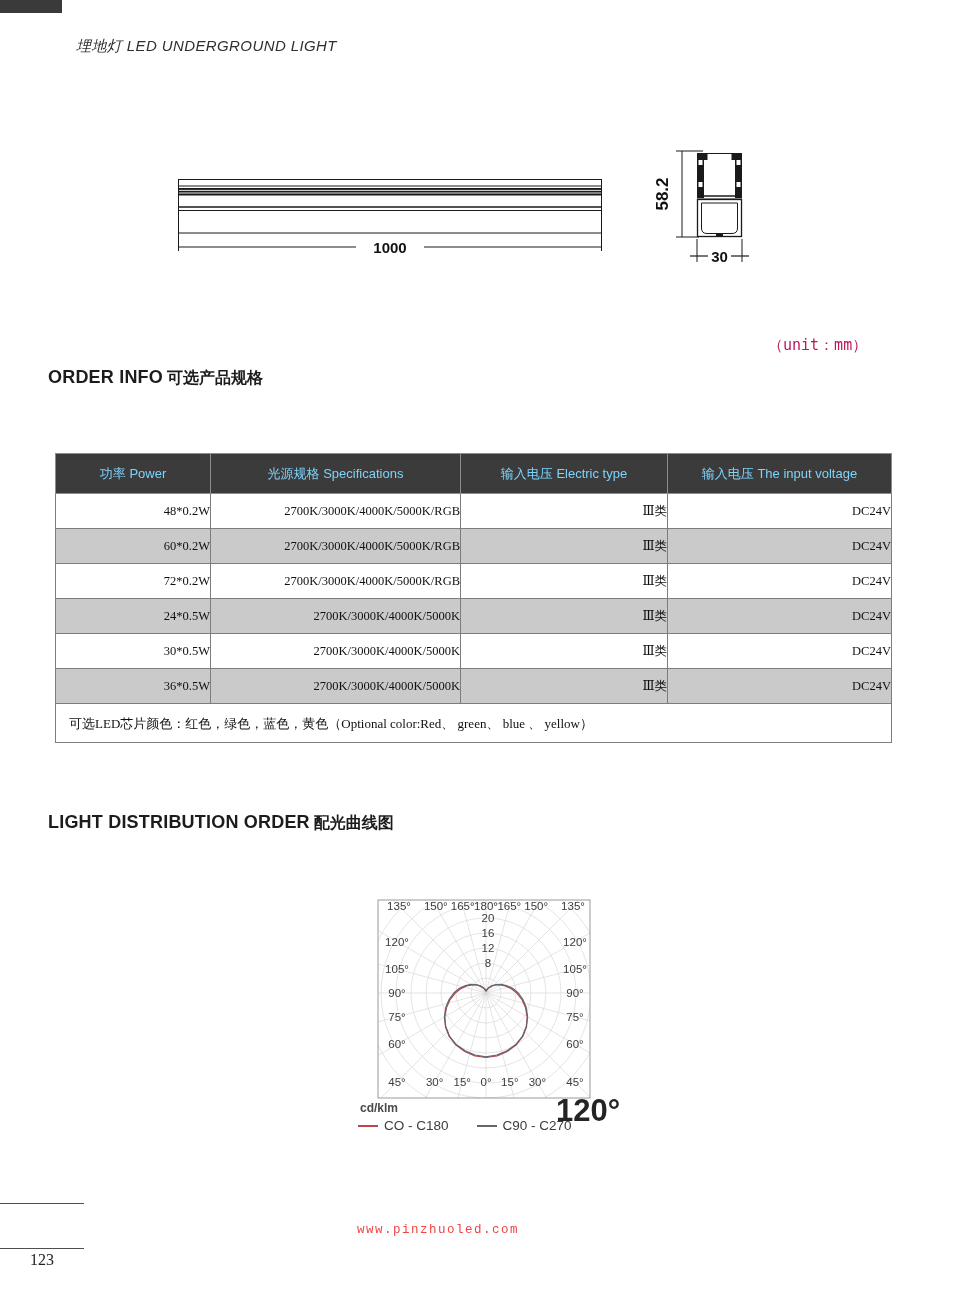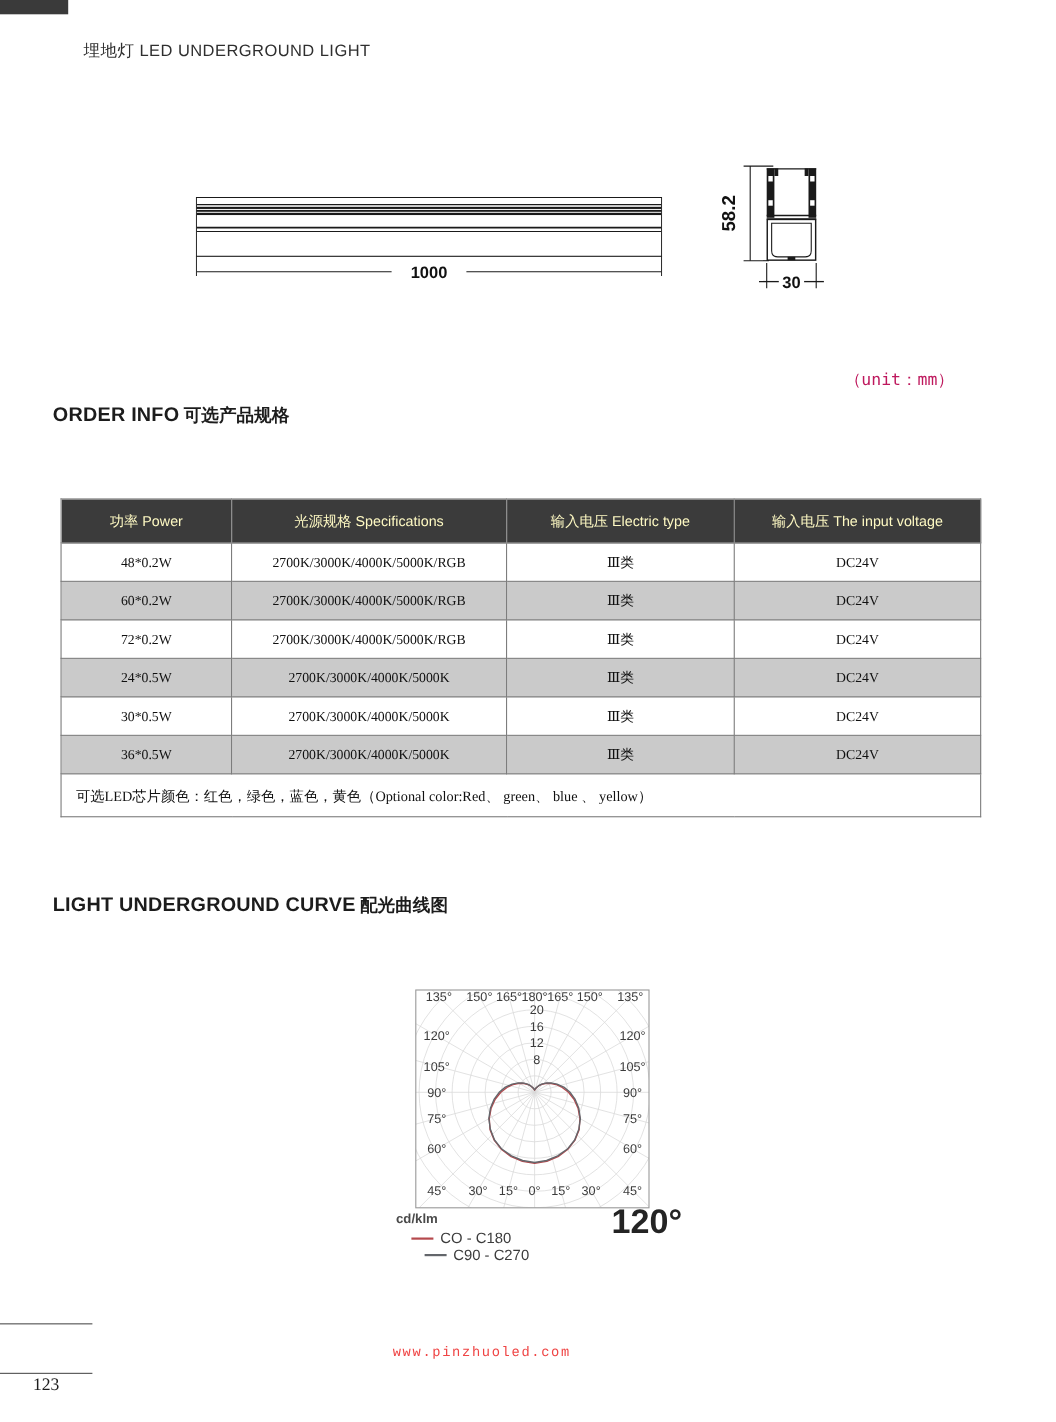--- a/index.html
+++ b/index.html
@@ -1,54 +1,54 @@
 <!DOCTYPE html>
 <html><head>
 <meta charset="utf-8">
 <style>
   html,body{margin:0;padding:0;background:#fff;}
   #page{position:relative;width:960px;height:1293px;background:#ffffff;overflow:hidden;
         font-family:"Liberation Sans",sans-serif;color:#222;}
 
   
   .header-bar{position:absolute;left:0;top:40;width:62px;height:13px;background:#3a3a3a;}
-  .header-title{position:absolute;left:76px;top:37px;font-size:15px;letter-spacing:.4px;color:#2f2f2f;}
+  .header-title{position:absolute;left:76px;top:37px;font-size:15px;letter-spacing:.4px;color:#2f2f2f;font-style:italic;}
 
   
   .drawing{position:absolute;}
   #side-view{left:178px;top:179px;}
   #cross-section{left:655px;top:140px;}
   .unit-note{position:absolute;left:768px;top:336px;font-size:15px;color:#be185d;
              font-family:"DejaVu Sans Mono","Liberation Mono",monospace;}
 
   
   .section-title{position:absolute;left:48px;white-space:nowrap;}
   .section-title .en{font-size:18px;font-weight:600;color:#1c1c1c;letter-spacing:.2px;}
   .section-title .zh{font-size:16px;font-weight:600;color:#1c1c1c;margin-left:4px;}
   #order-info-title{top:367px;}
   #curve-title{top:812px;}
 
   
   #spec-table{position:absolute;left:55px;top:453px;width:836px;border-collapse:collapse;
               table-layout:fixed;border:1px solid #4a4a4a;}
-  #spec-table th{background:#3b3b3b;color:#fef9c3;font-size:13px;font-weight:normal;height:37px;
+  #spec-table th{background:#3b3b3b;color:#7dd3fc;font-size:13px;font-weight:normal;height:37px;
                  border:1px solid #8d8d8d;}
-  #spec-table td{height:34px;text-align:center;font-size:12.5px;color:#101010;
+  #spec-table td{height:34px;text-align:right;font-size:12.5px;color:#101010;
                  font-family:"Liberation Serif","DejaVu Serif",serif;
                  border:1px solid #7d7d7d;padding:0;}
   #spec-rows tr:nth-child(even) td{background:#cacaca;}
   #spec-table .note-row td{background:#fff;text-align:left;height:36px;padding:2px 12px 0 13px;
                  font-size:13px;}
 
   
   #polar-chart{position:absolute;left:355px;top:893px;width:270px;height:210px;}
   #polar-chart text{font-family:"Liberation Sans",sans-serif;}
   .legend-unit{position:absolute;left:360px;top:1101px;font-size:12px;font-weight:bold;color:#4a4a4a;}
   .legend-row{position:absolute;left:358px;top:1118px;display:flex;align-items:center;
-              font-size:13.5px;color:#3c3c3c;flex-direction:column;}
+              font-size:13.5px;color:#3c3c3c;}
   .legend-swatch{display:inline-block;width:20px;height:2px;margin-right:6px;}
   .legend-item{display:flex;align-items:center;}
   .legend-item+.legend-item{margin-left:28px;}
   .beam-angle{position:absolute;left:556px;top:1093px;font-size:31px;font-weight:bold;color:#242424;}
 
   
   .footer-line{position:absolute;left:0;width:84px;height:0;border-top:1px solid #4f4f4f;}
   #footer-line-top{top:1203px;}
   #footer-line-bottom{top:1248px;}
   .page-number{position:absolute;left:0;top:1215px;width:84px;text-align:center;font-size:16px;
@@ -169,21 +169,21 @@
         </tr>
       </tbody>
     <tbody>
       <tr class="note-row">
         <td colspan="4">可选LED芯片颜色：红色，绿色，蓝色，黄色（Optional color:Red、 green、 blue 、 yellow）</td>
       </tr>
     </tbody>
   </table>
 
   <div id="curve-title" class="section-title">
-    <span class="en">LIGHT UNDERGROUND CURVE</span><span class="zh">配光曲线图</span>
+    <span class="en">LIGHT DISTRIBUTION ORDER</span><span class="zh">配光曲线图</span>
   </div>
 
   <div id="polar-chart"><svg viewBox="0 0 270 210" width="270" height="210">
         <defs>
           <clipPath id="cbox">
             <rect x="23" y="7" width="212" height="198"></rect>
           </clipPath>
         </defs>
         <g clip-path="url(#cbox)">
           <circle cx="131" cy="100" r="15" fill="none" stroke="#d9d9d9" stroke-width="0.7"></circle>

